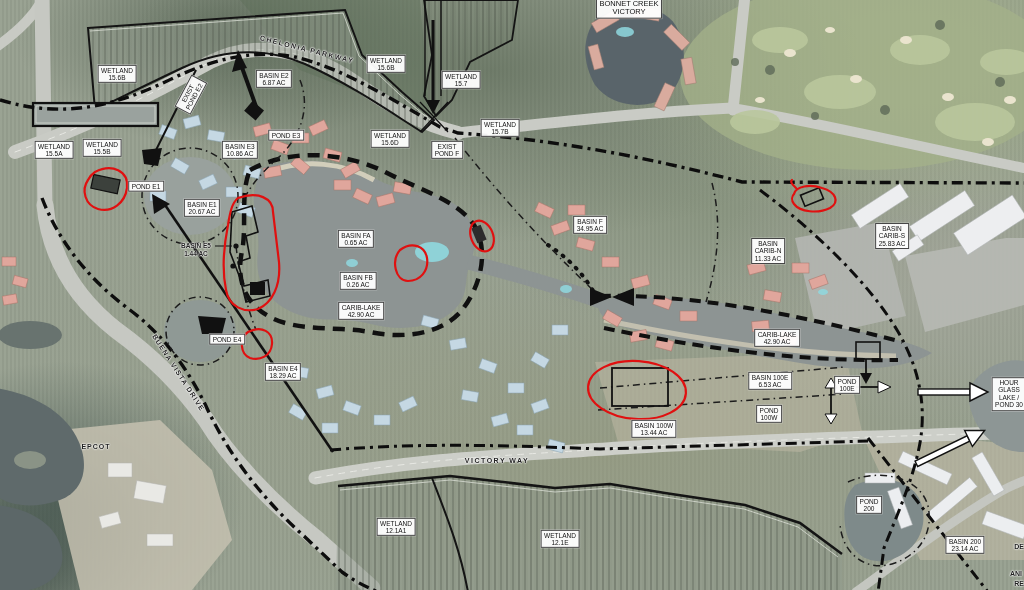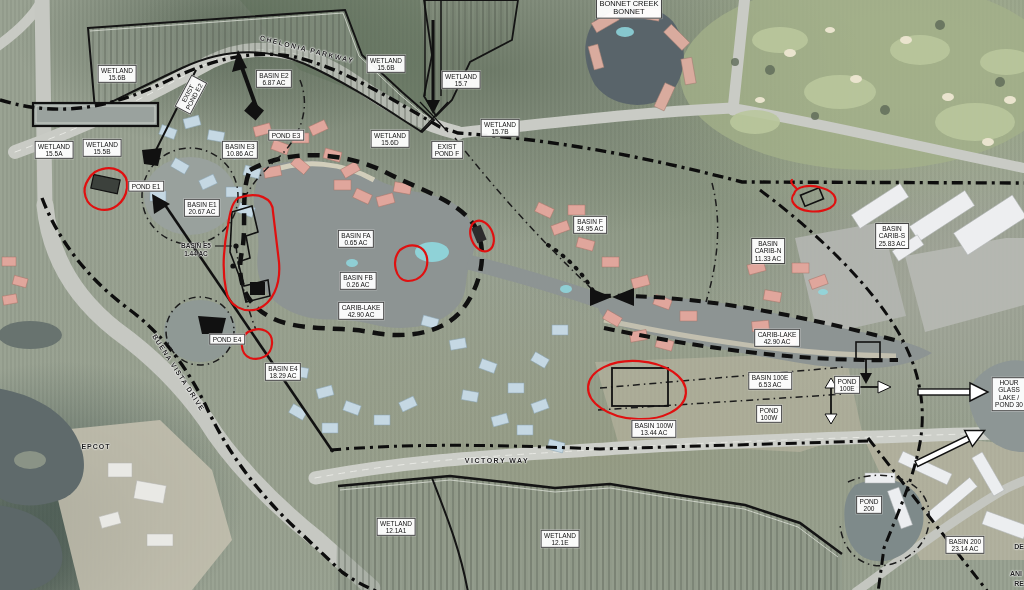--- a/index.html
+++ b/index.html
@@ -347,21 +347,21 @@
       <div class="lbl boxed" style="left: 386px; top: 64px; transform: translate(-50%, -50%);">
         <div>WETLAND</div>
         <div>15.6B</div>
       </div>
       <div class="lbl boxed" style="left: 461px; top: 80px; transform: translate(-50%, -50%);">
         <div>WETLAND</div>
         <div>15.7</div>
       </div>
       <div class="lbl boxed" style="left: 629px; top: 8px; transform: translate(-50%, -50%); font-size: 7.5px;">
         <div>BONNET CREEK</div>
-        <div>BONNET</div>
+        <div>VICTORY</div>
       </div>
       <div class="lbl boxed" style="left: 390px; top: 139px; transform: translate(-50%, -50%);">
         <div>WETLAND</div>
         <div>15.6D</div>
       </div>
       <div class="lbl boxed" style="left: 447px; top: 150px; transform: translate(-50%, -50%);">
         <div>EXIST</div>
         <div>POND F</div>
       </div>
       <div class="lbl boxed" style="left: 500px; top: 128px; transform: translate(-50%, -50%);">

